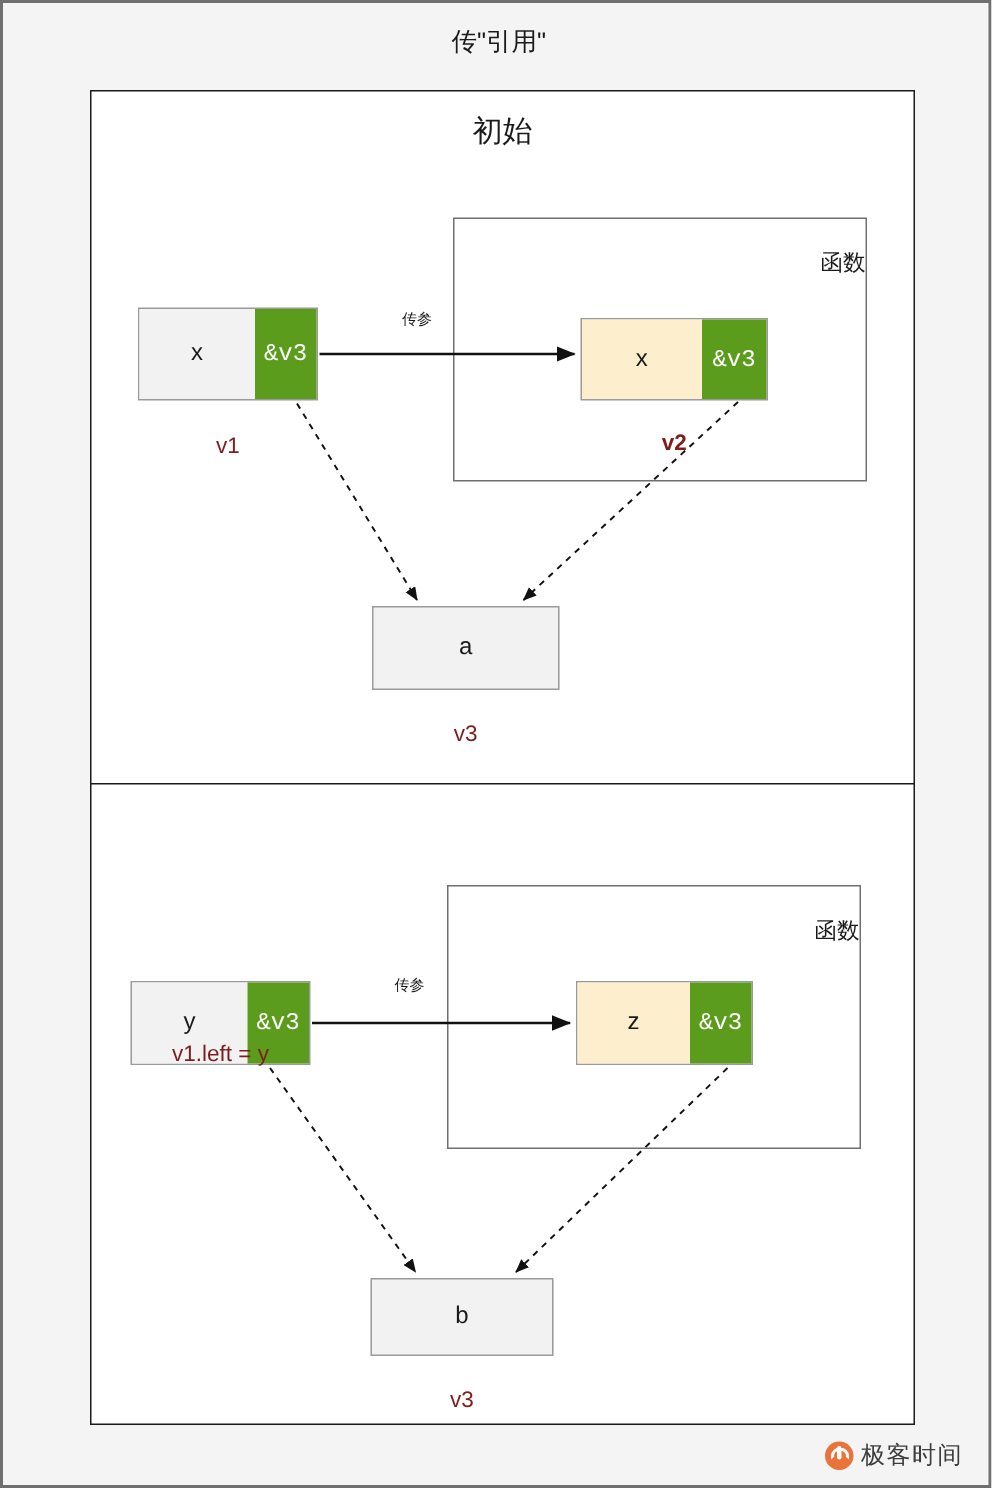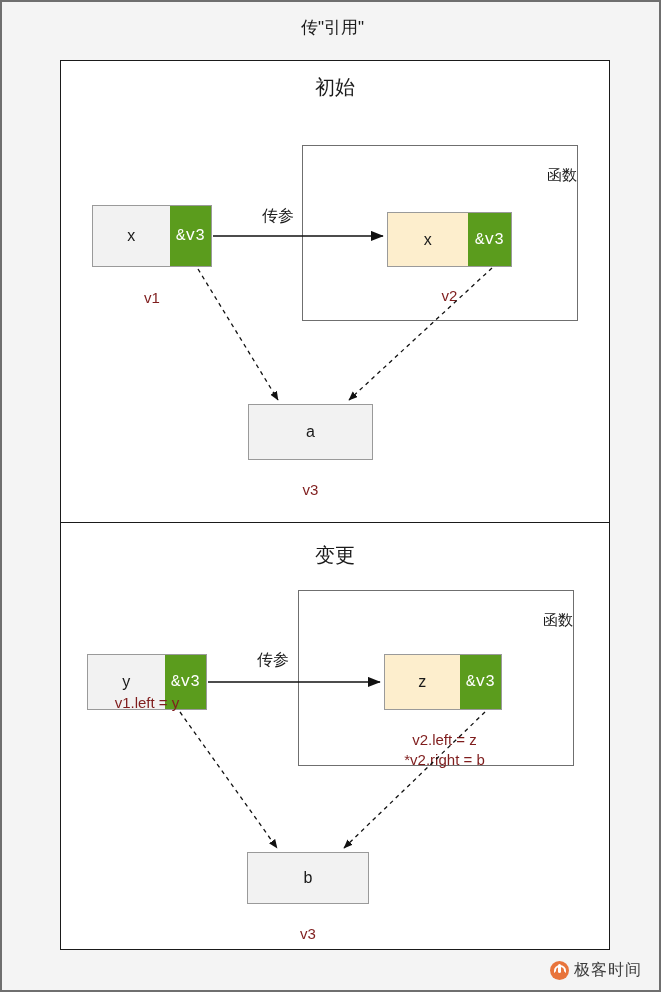--- a/index.html
+++ b/index.html
@@ -92,21 +92,21 @@
   .lbl {
     font-size: 15px;
     color: #7f1d1d;
     text-align: center;
     white-space: pre;
     line-height: 1.35;
     margin-top: 12px;
   }
 
   .edge-label {
-    font-size: 16px;
+    font-size: 10px;
     color: #1a1a1a;
     text-align: center;
   }
 
   svg.overlay {
     position: absolute;
     left: 0; top: 0;
     width: 661px; height: 992px;
     pointer-events: none;
   }
@@ -168,45 +168,42 @@
   <div class="abs split" style="left:90px; top:203px; width:120px; height:62px;">
     <div class="cell cell-left-gray" style="width:78px; height:100%;">x</div>
     <div class="cell cell-right-green" style="width:42px; height:100%;">&amp;v3</div>
   </div>
   <div class="abs lbl" style="left:70px; top:274px; width:160px;">v1</div>
 
   <div class="abs split" style="left:385px; top:210px; width:125px; height:55px;">
     <div class="cell cell-left-yellow" style="width:81px; height:100%;">x</div>
     <div class="cell cell-right-green" style="width:44px; height:100%;">&amp;v3</div>
   </div>
-  <div class="abs lbl" style="left:385px; top:272px; width:125px;">v2</div>
+  <div class="abs lbl" style="left:385px; top:272px; width:125px;font-weight:bold;">v2</div>
 
   <div class="abs edge-label" style="left:235px; top:204px; width:82px;">传参</div>
 
   <div class="abs plain-box" style="left:246px; top:402px; width:125px; height:56px;">a</div>
   <div class="abs lbl" style="left:246px; top:466px; width:125px;">v3</div>
 
-  <div class="abs section-title" style="left:58px; top:540px; width:550px;">变更</div>
 
   <div class="abs fn-box" style="left:296px; top:588px; width:276px; height:176px;">
     <div class="fn-title">函数</div>
   </div>
 
   <div class="abs split" style="left:85px; top:652px; width:120px; height:56px;">
     <div class="cell cell-left-gray" style="width:78px; height:100%;">y</div>
     <div class="cell cell-right-green" style="width:42px; height:100%;">&amp;v3</div>
   </div>
   <div class="abs lbl" style="left:60px; top:679px; width:170px;">v1.left = y</div>
 
   <div class="abs split" style="left:382px; top:652px; width:118px; height:56px;">
     <div class="cell cell-left-yellow" style="width:76px; height:100%;">z</div>
     <div class="cell cell-right-green" style="width:42px; height:100%;">&amp;v3</div>
   </div>
-  <div class="abs lbl" style="left:355px; top:716px; width:175px;">v2.left = z
-*v2.right = b</div>
 
   <div class="abs edge-label" style="left:230px; top:648px; width:82px;">传参</div>
 
   <div class="abs plain-box" style="left:245px; top:850px; width:122px; height:52px;">b</div>
   <div class="abs lbl" style="left:245px; top:910px; width:122px;">v3</div>
 
   <svg class="overlay" viewBox="0 0 661 992">
     <defs>
       <marker id="ah" markerWidth="9" markerHeight="9" refX="7.5" refY="3.2" orient="auto" markerUnits="strokeWidth">
         <path d="M0,0 L8,3.2 L0,6.4 z" fill="#111111"></path>

